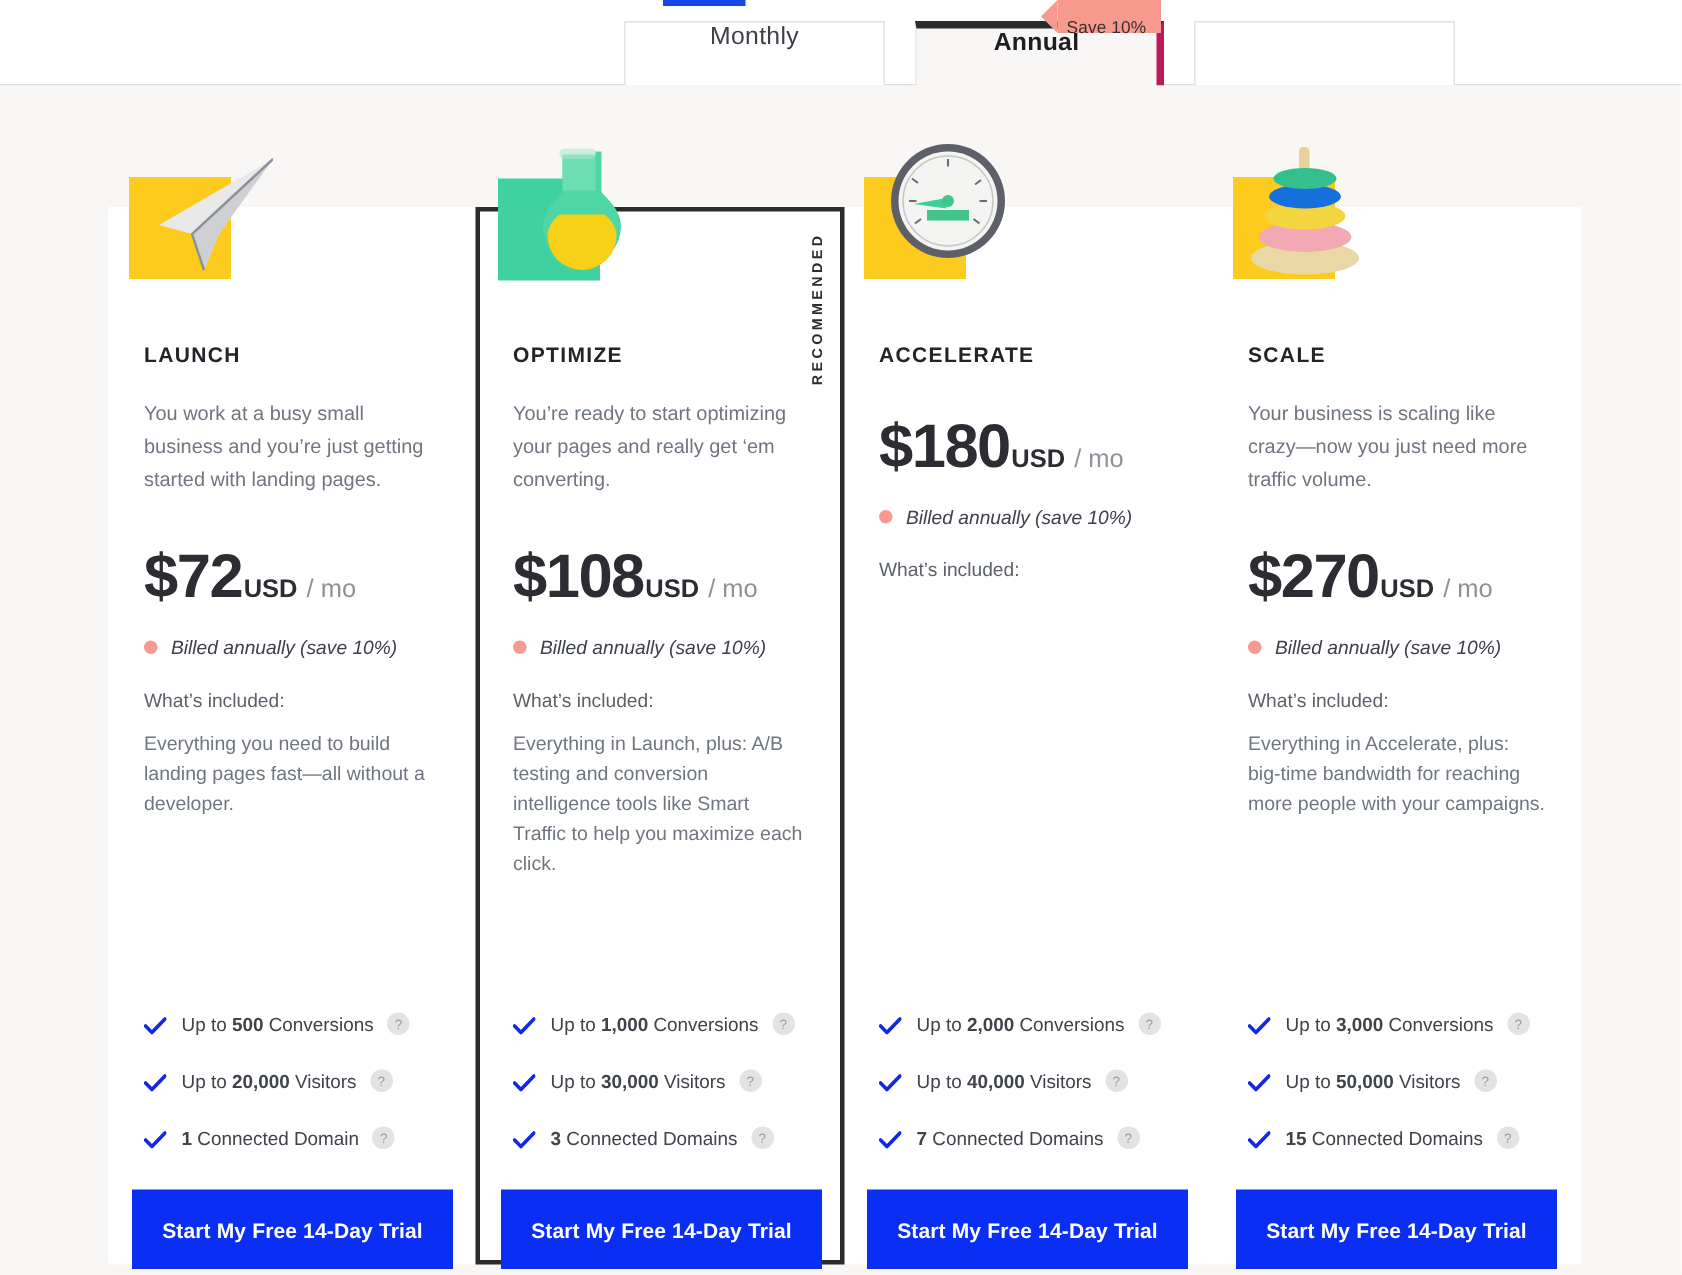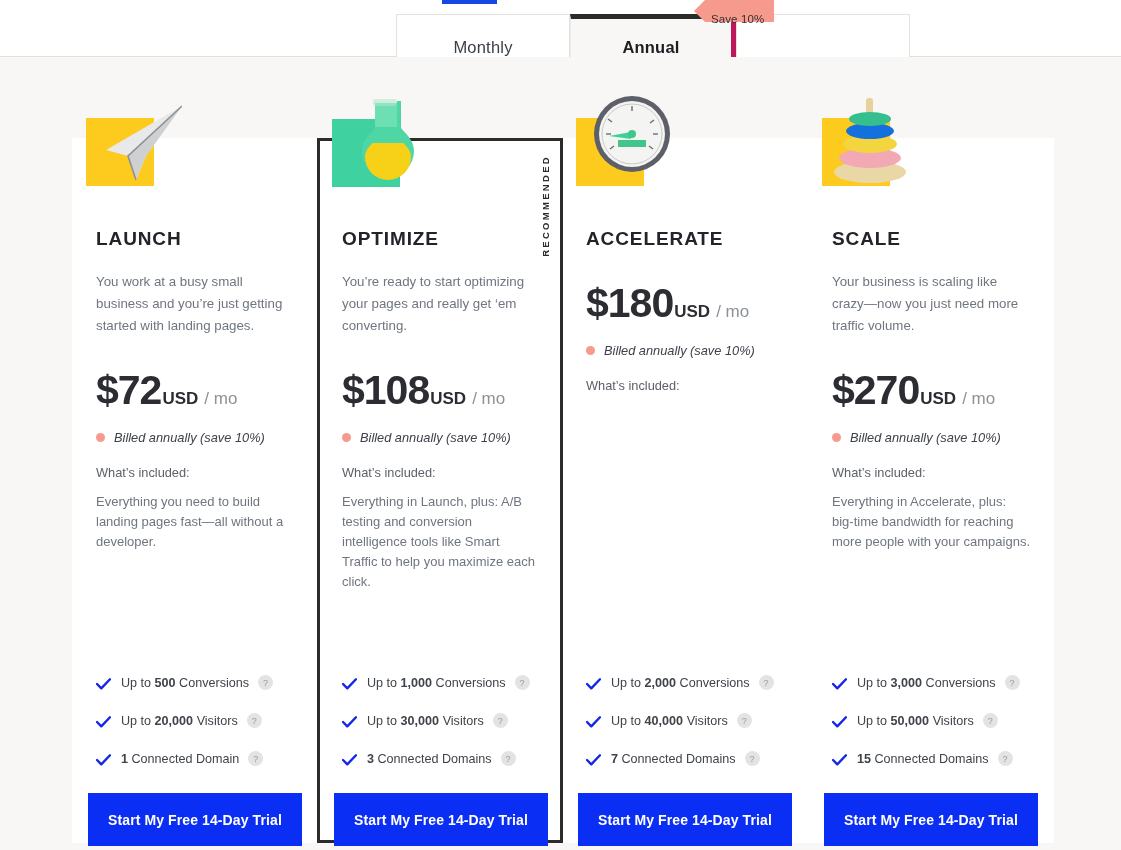--- a/index.html
+++ b/index.html
@@ -21,25 +21,26 @@
     position: absolute; left: 442px; top: 0;
     width: 55px; height: 4px;
     background: #1447e6;
   }
   .tabs-row {
     position: absolute; left: 396px; top: 14px;
     display: flex; align-items: flex-start;
   }
   .tab {
     height: 43px;
-    display: flex; align-items: flex-end; justify-content: center;
+    display: flex; align-items: flex-start; justify-content: center;
     font-size: 16.5px;
     letter-spacing: .2px;
     background: #ffffff;
     position: relative;
+    margin-left: 20px;
   }
   .tab.inactive {
     width: 174px;
     border: 1px solid #e4e2df;
     border-bottom: none;
     color: #3b3f46;
     font-weight: 400;
   }
   .tab.active {
     width: 166px;
@@ -123,21 +124,21 @@
     right: 9px; top: 14px;
     writing-mode: vertical-rl;
     transform: rotate(180deg);
     font-size: 9.5px;
     letter-spacing: 2.3px;
     font-weight: 600;
     color: #2b2b2b;
   }
 
   .plan-name {
-    font-size: 19px;
+    font-size: 14px;
     font-weight: 700;
     letter-spacing: .9px;
     color: #22242a;
     margin-top: 44px;
   }
 
   .plan-desc {
     margin-top: 21px;
     font-size: 13.3px;
     line-height: 22px;

